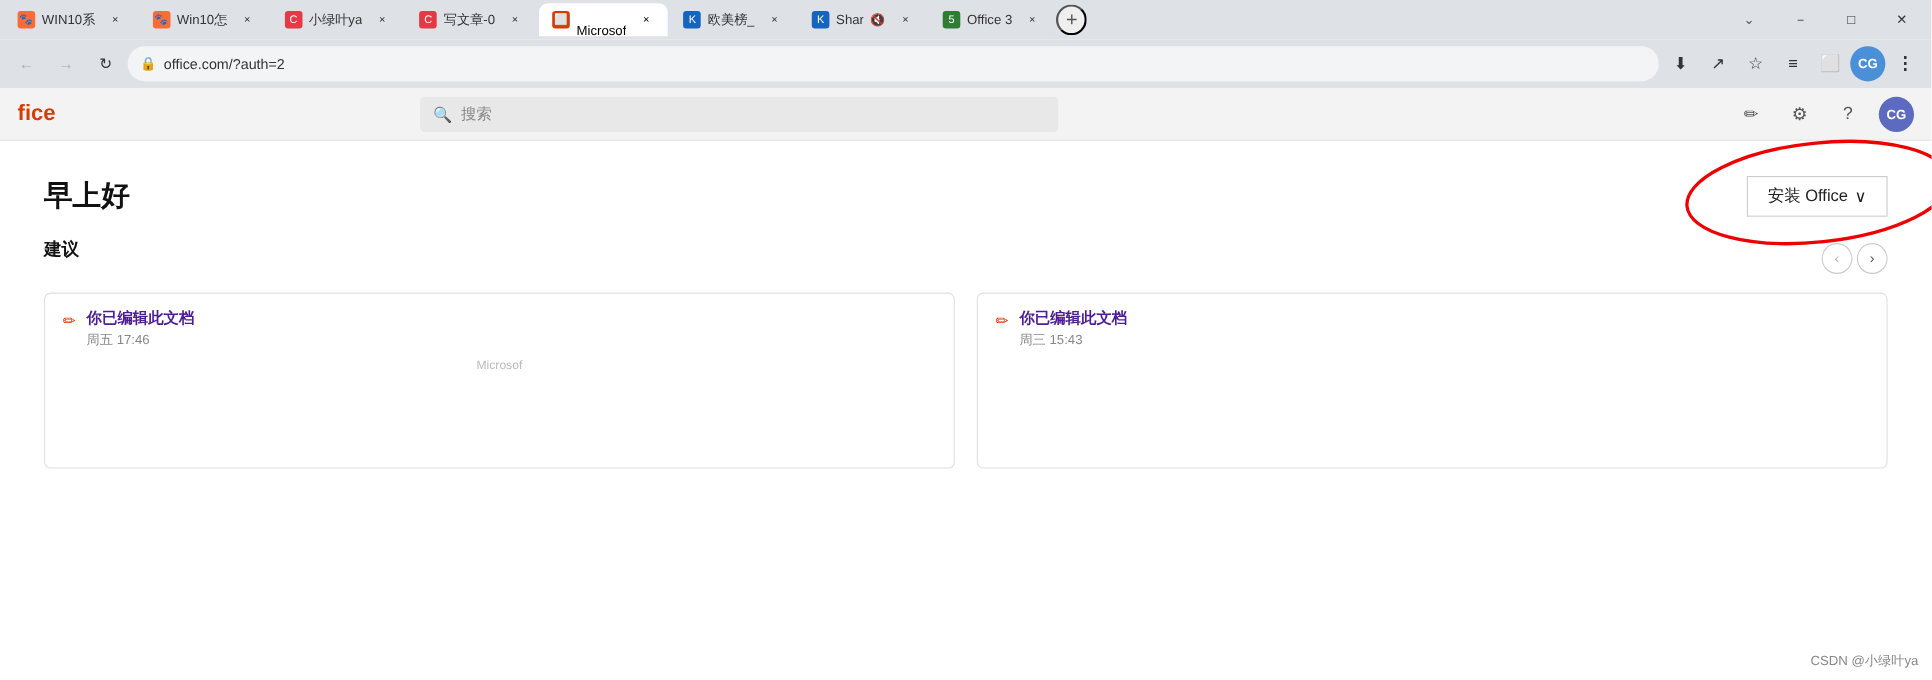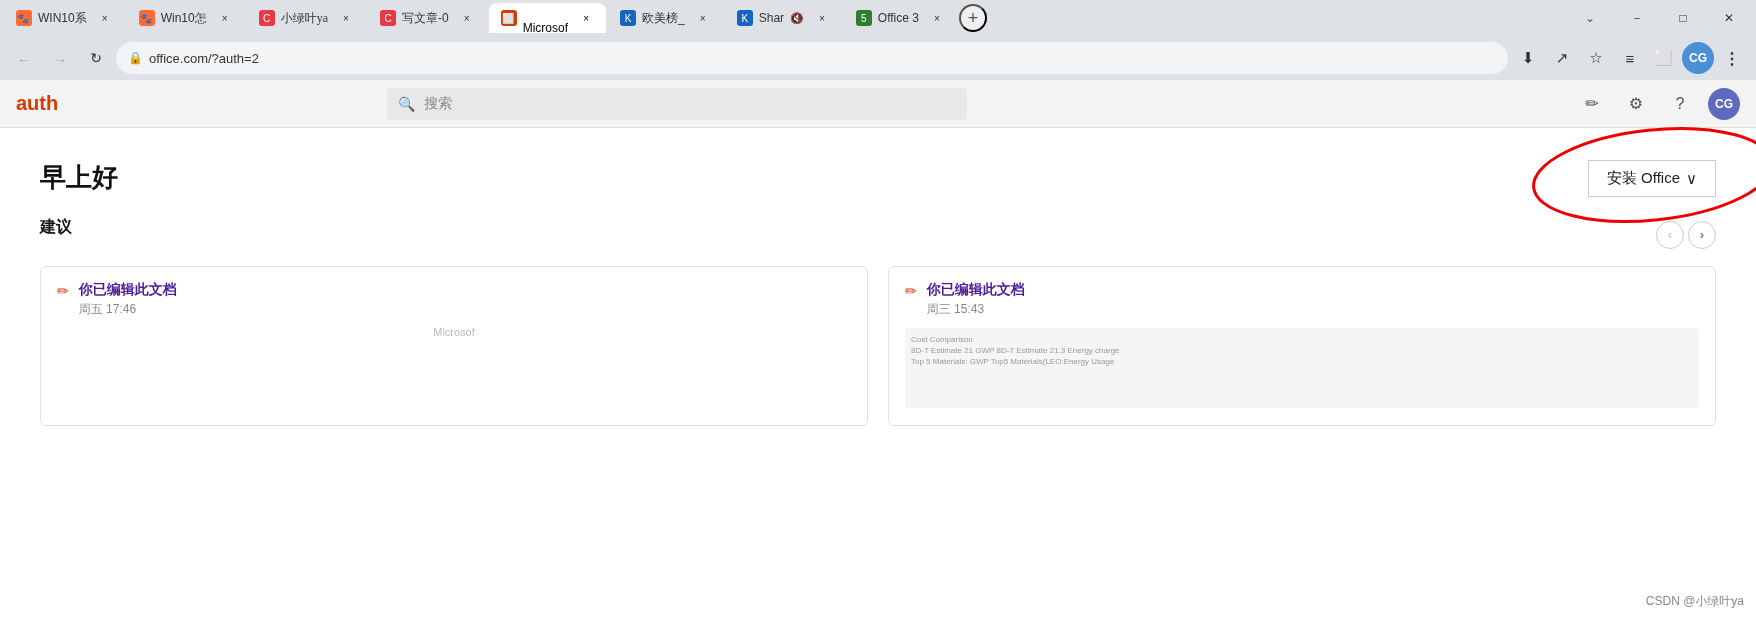--- a/index.html
+++ b/index.html
@@ -400,21 +400,21 @@
           <span style="max-width: 90px; overflow: hidden; text-overflow: ellipsis; font-size: 12px;">WIN10系</span>
           <span class="tab-close">×</span>
         </div>
         <div class="tab">
           <span class="tab-favicon" style="background: rgb(255, 107, 53); color: rgb(255, 255, 255); font-size: 10px; border-radius: 3px;">🐾</span>
           <span style="max-width: 90px; overflow: hidden; text-overflow: ellipsis; font-size: 12px;">Win10怎</span>
           <span class="tab-close">×</span>
         </div>
         <div class="tab">
           <span class="tab-favicon" style="background: rgb(230, 57, 70); color: rgb(255, 255, 255); font-size: 10px; border-radius: 3px;">C</span>
-          <span style="max-width: 90px; overflow: hidden; text-overflow: ellipsis; font-size: 12px; font-family: Liberation Serif, serif;">小绿叶ya</span>
+          <span style="max-width: 90px; overflow: hidden; text-overflow: ellipsis; font-size: 12px;">小绿叶ya</span>
           <span class="tab-close">×</span>
         </div>
         <div class="tab">
           <span class="tab-favicon" style="background: rgb(230, 57, 70); color: rgb(255, 255, 255); font-size: 10px; border-radius: 3px;">C</span>
           <span style="max-width: 90px; overflow: hidden; text-overflow: ellipsis; font-size: 12px;">写文章-0</span>
           <span class="tab-close">×</span>
         </div>
         <div class="tab active">
           <span class="tab-favicon" style="background: rgb(216, 59, 1); color: rgb(255, 255, 255); font-size: 10px; border-radius: 3px;">⬜</span>
           <span style="max-width: 90px; overflow: hidden; text-overflow: ellipsis; font-size: 12px; margin-top: 20px;">Microsof</span>
@@ -466,21 +466,21 @@
       <div class="toolbar-btn">≡</div>
       <div class="toolbar-btn">⬜</div>
       <div class="profile-btn">CG</div>
       <div class="toolbar-btn more">⋮</div>
     </div>
   </div>
 
   <div class="office-page">
 
     <div class="office-nav">
-      <div class="office-logo">auth</div>
+      <div class="office-logo">fice</div>
       <div class="office-search-wrap">
         <div class="office-search">
           <span class="search-icon-char">🔍</span>
           <span class="search-placeholder">搜索</span>
         </div>
       </div>
       <div class="office-nav-right">
         <div class="nav-icon-btn">✏</div>
         <div class="nav-icon-btn">⚙</div>
         <div class="nav-icon-btn">?</div>
@@ -524,27 +524,20 @@
             <div class="doc-footer-label">Microsof</div>
           </div>
           <div class="doc-card">
             <div class="doc-card-header">
               <span class="doc-icon">✏</span>
               <div class="doc-info">
                 <div class="doc-title">你已编辑此文档</div>
                 <div class="doc-meta">周三 15:43</div>
               </div>
             </div>
-            <div class="doc-preview">
-              <div class="doc-preview-content">
-                <div class="preview-text">Cost Comparison</div>
-                <div class="preview-text">8D-T Estimate 21 GWP    8D-T Estimate 21.3 Energy charge</div>
-                <div class="preview-text">Top 5 Materials: GWP    Top5 Materials(LEO:Energy Usage</div>
-              </div>
-            </div>
           </div>
         </div>
 
     </div>
   </div>
 </div>
 
 <div class="watermark">CSDN @小绿叶ya</div>
 
 </body></html>

